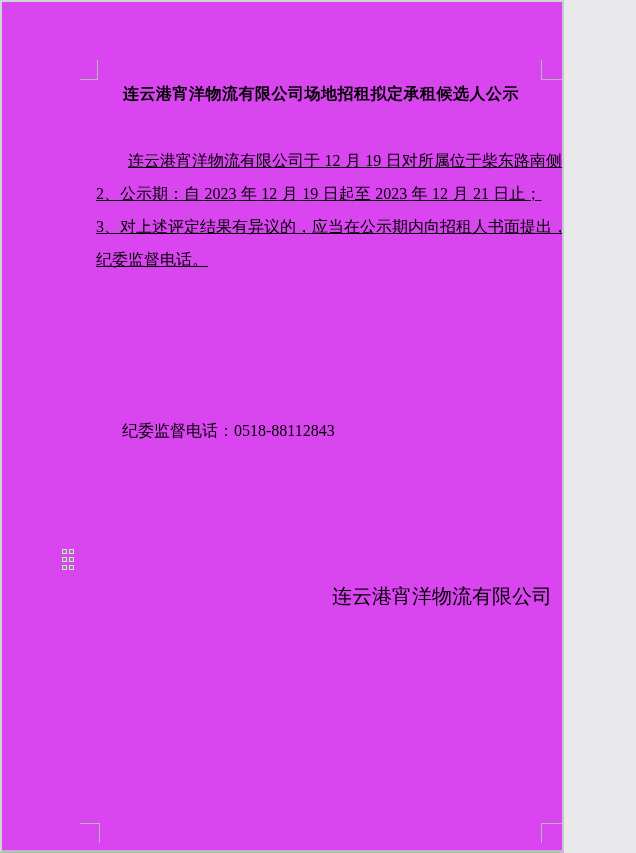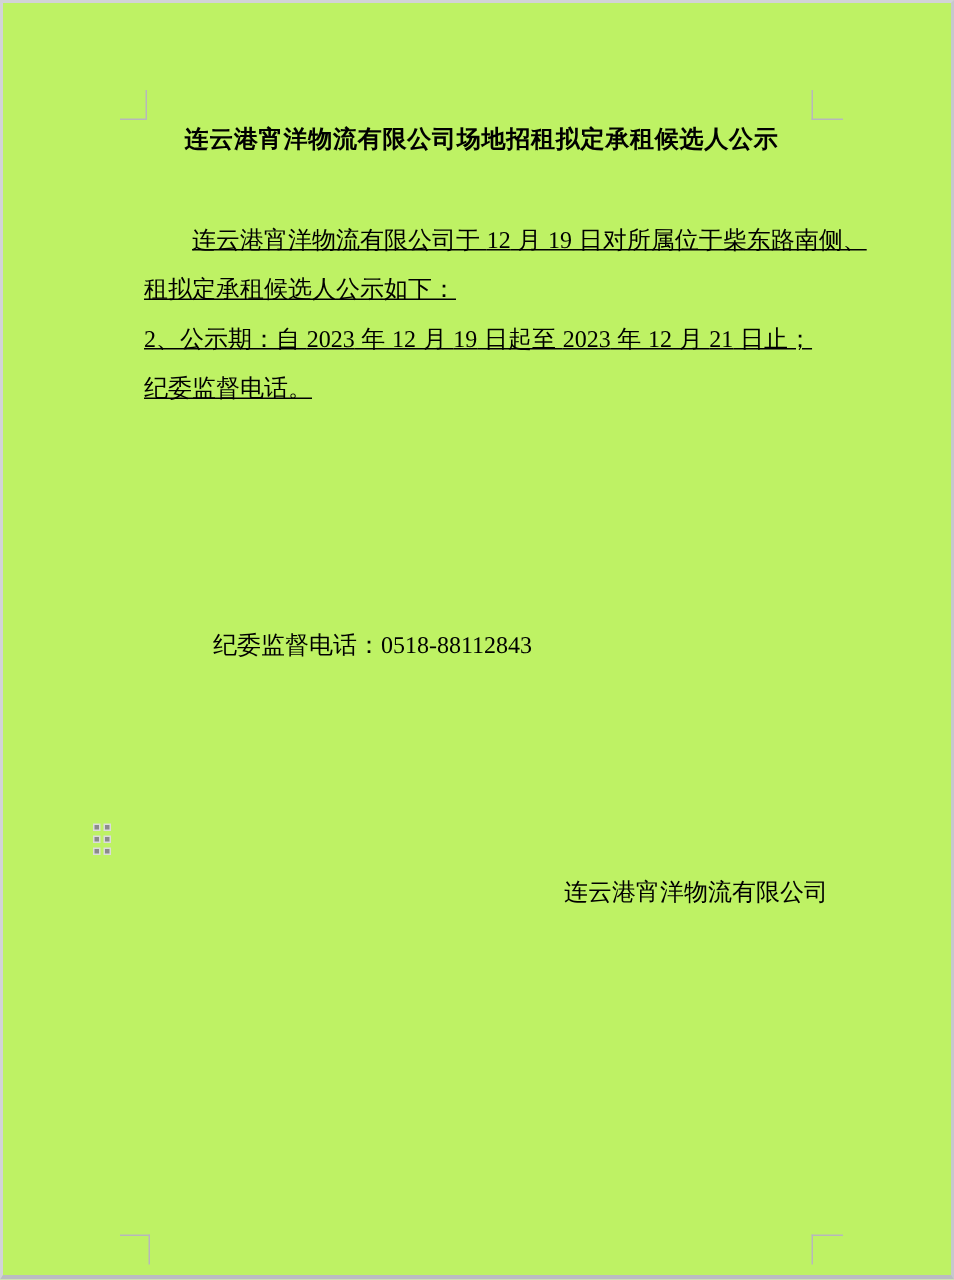--- a/index.html
+++ b/index.html
@@ -3,24 +3,24 @@
 <meta charset="utf-8">
 <style>
   html, body {
     margin: 0;
     padding: 0;
     background: #e9e9ec;
     font-family: "Liberation Sans", sans-serif;
   }
   .page {
     position: relative;
-    width: 636px;
+    width: 564px;
     height: 853px;
     box-sizing: border-box;
-    background: #bef264;
+    background: #d946ef;
     border-top: 2px solid #d2d3d7;
     border-left: 2px solid #d2d3d7;
     border-right: 2px solid #c6c8cd;
     border-bottom: 3px solid #babcc2;
     overflow: hidden;
     color: #000000;
   }
   
   .crop-mark {
     position: absolute;
@@ -51,21 +51,21 @@
     top: 142px;
     width: 452px;
     font-size: 16px;
     line-height: 33px;
     text-decoration: underline;
   }
   .doc-line { white-space: nowrap; }
   .indent { text-indent: 2em; }
   .phone-line {
     position: absolute;
-    left: 108px;
+    left: 88px;
     top: 412px;
     width: 452px;
     font-size: 16px;
     line-height: 33px;
     text-indent: 2em;
     white-space: nowrap;
   }
   .drag-handle {
     position: absolute;
     left: 61px;
@@ -80,44 +80,44 @@
     width: 3px;
     height: 3px;
     background: #8b8b8b;
     box-shadow: 0 0 0 1px #dcdcdc;
   }
   .signature-block {
     position: absolute;
     left: 330px;
     top: 577px;
     width: 220px;
-    text-align: right;
-    font-size: 16px;
+    text-align: left;
+    font-size: 20px;
     line-height: 34px;
   }
   .signature-line { white-space: nowrap; }
   
   .num { font-family: "Liberation Serif", serif; }
 </style>
 </head>
 <body>
 
 <div class="page">
 
   <div class="crop-mark crop-tl"></div>
   <div class="crop-mark crop-tr"></div>
   <div class="crop-mark crop-bl"></div>
   <div class="crop-mark crop-br"></div>
 
   <div class="doc-title">连云港宵洋物流有限公司场地招租拟定承租候选人公示</div>
 
   <div class="doc-body">
     <div class="doc-line indent">连云港宵洋物流有限公司于 <span class="num">12</span> 月 <span class="num">19</span> 日对所属位于柴东路南侧、</div>
-    <div class="doc-line">租拟定承租候选人公示如下：</div>
     <div class="doc-line"><span class="num">2</span>、公示期：自 <span class="num">2023</span> 年 <span class="num">12</span> 月 <span class="num">19</span> 日起至 <span class="num">2023</span> 年 <span class="num">12</span> 月 <span class="num">21</span> 日止；</div>
+    <div class="doc-line"><span class="num">3</span>、对上述评定结果有异议的，应当在公示期内向招租人书面提出，</div>
     <div class="doc-line">纪委监督电话。</div>
   </div>
 
   <div class="phone-line">纪委监督电话：<span class="num">0518-88112843</span></div>
 
   <div class="drag-handle" title="">
     <span class="drag-dot"></span>
     <span class="drag-dot"></span>
     <span class="drag-dot"></span>
     <span class="drag-dot"></span>

